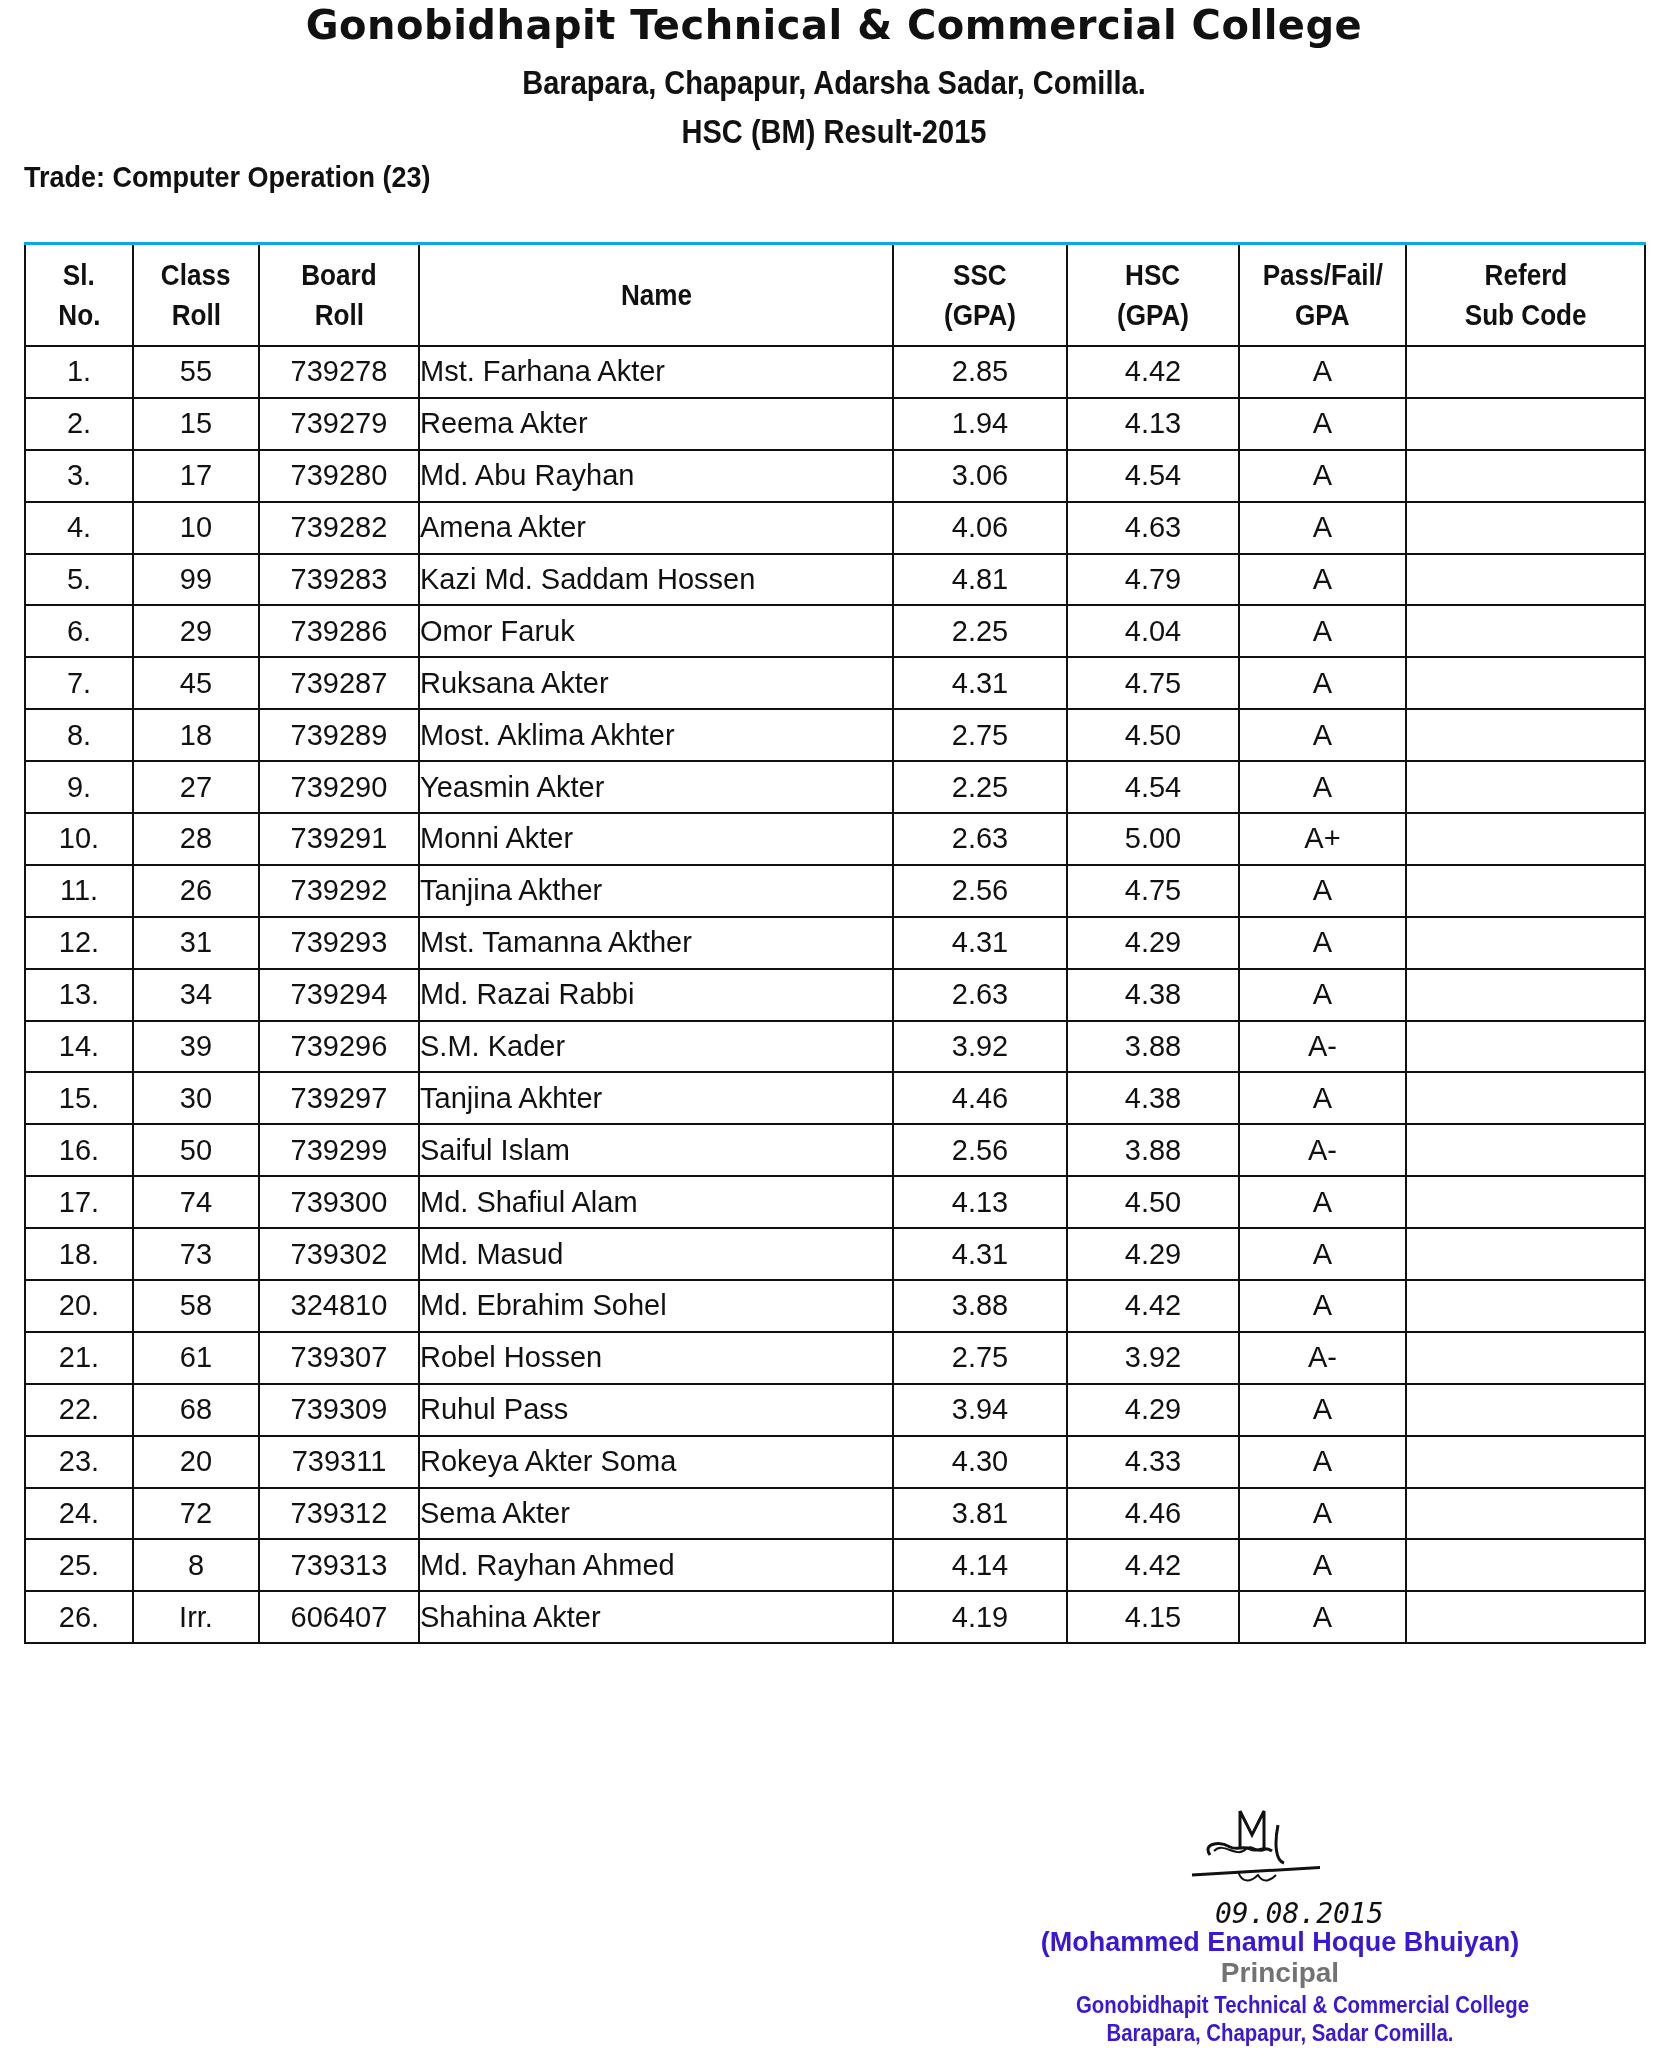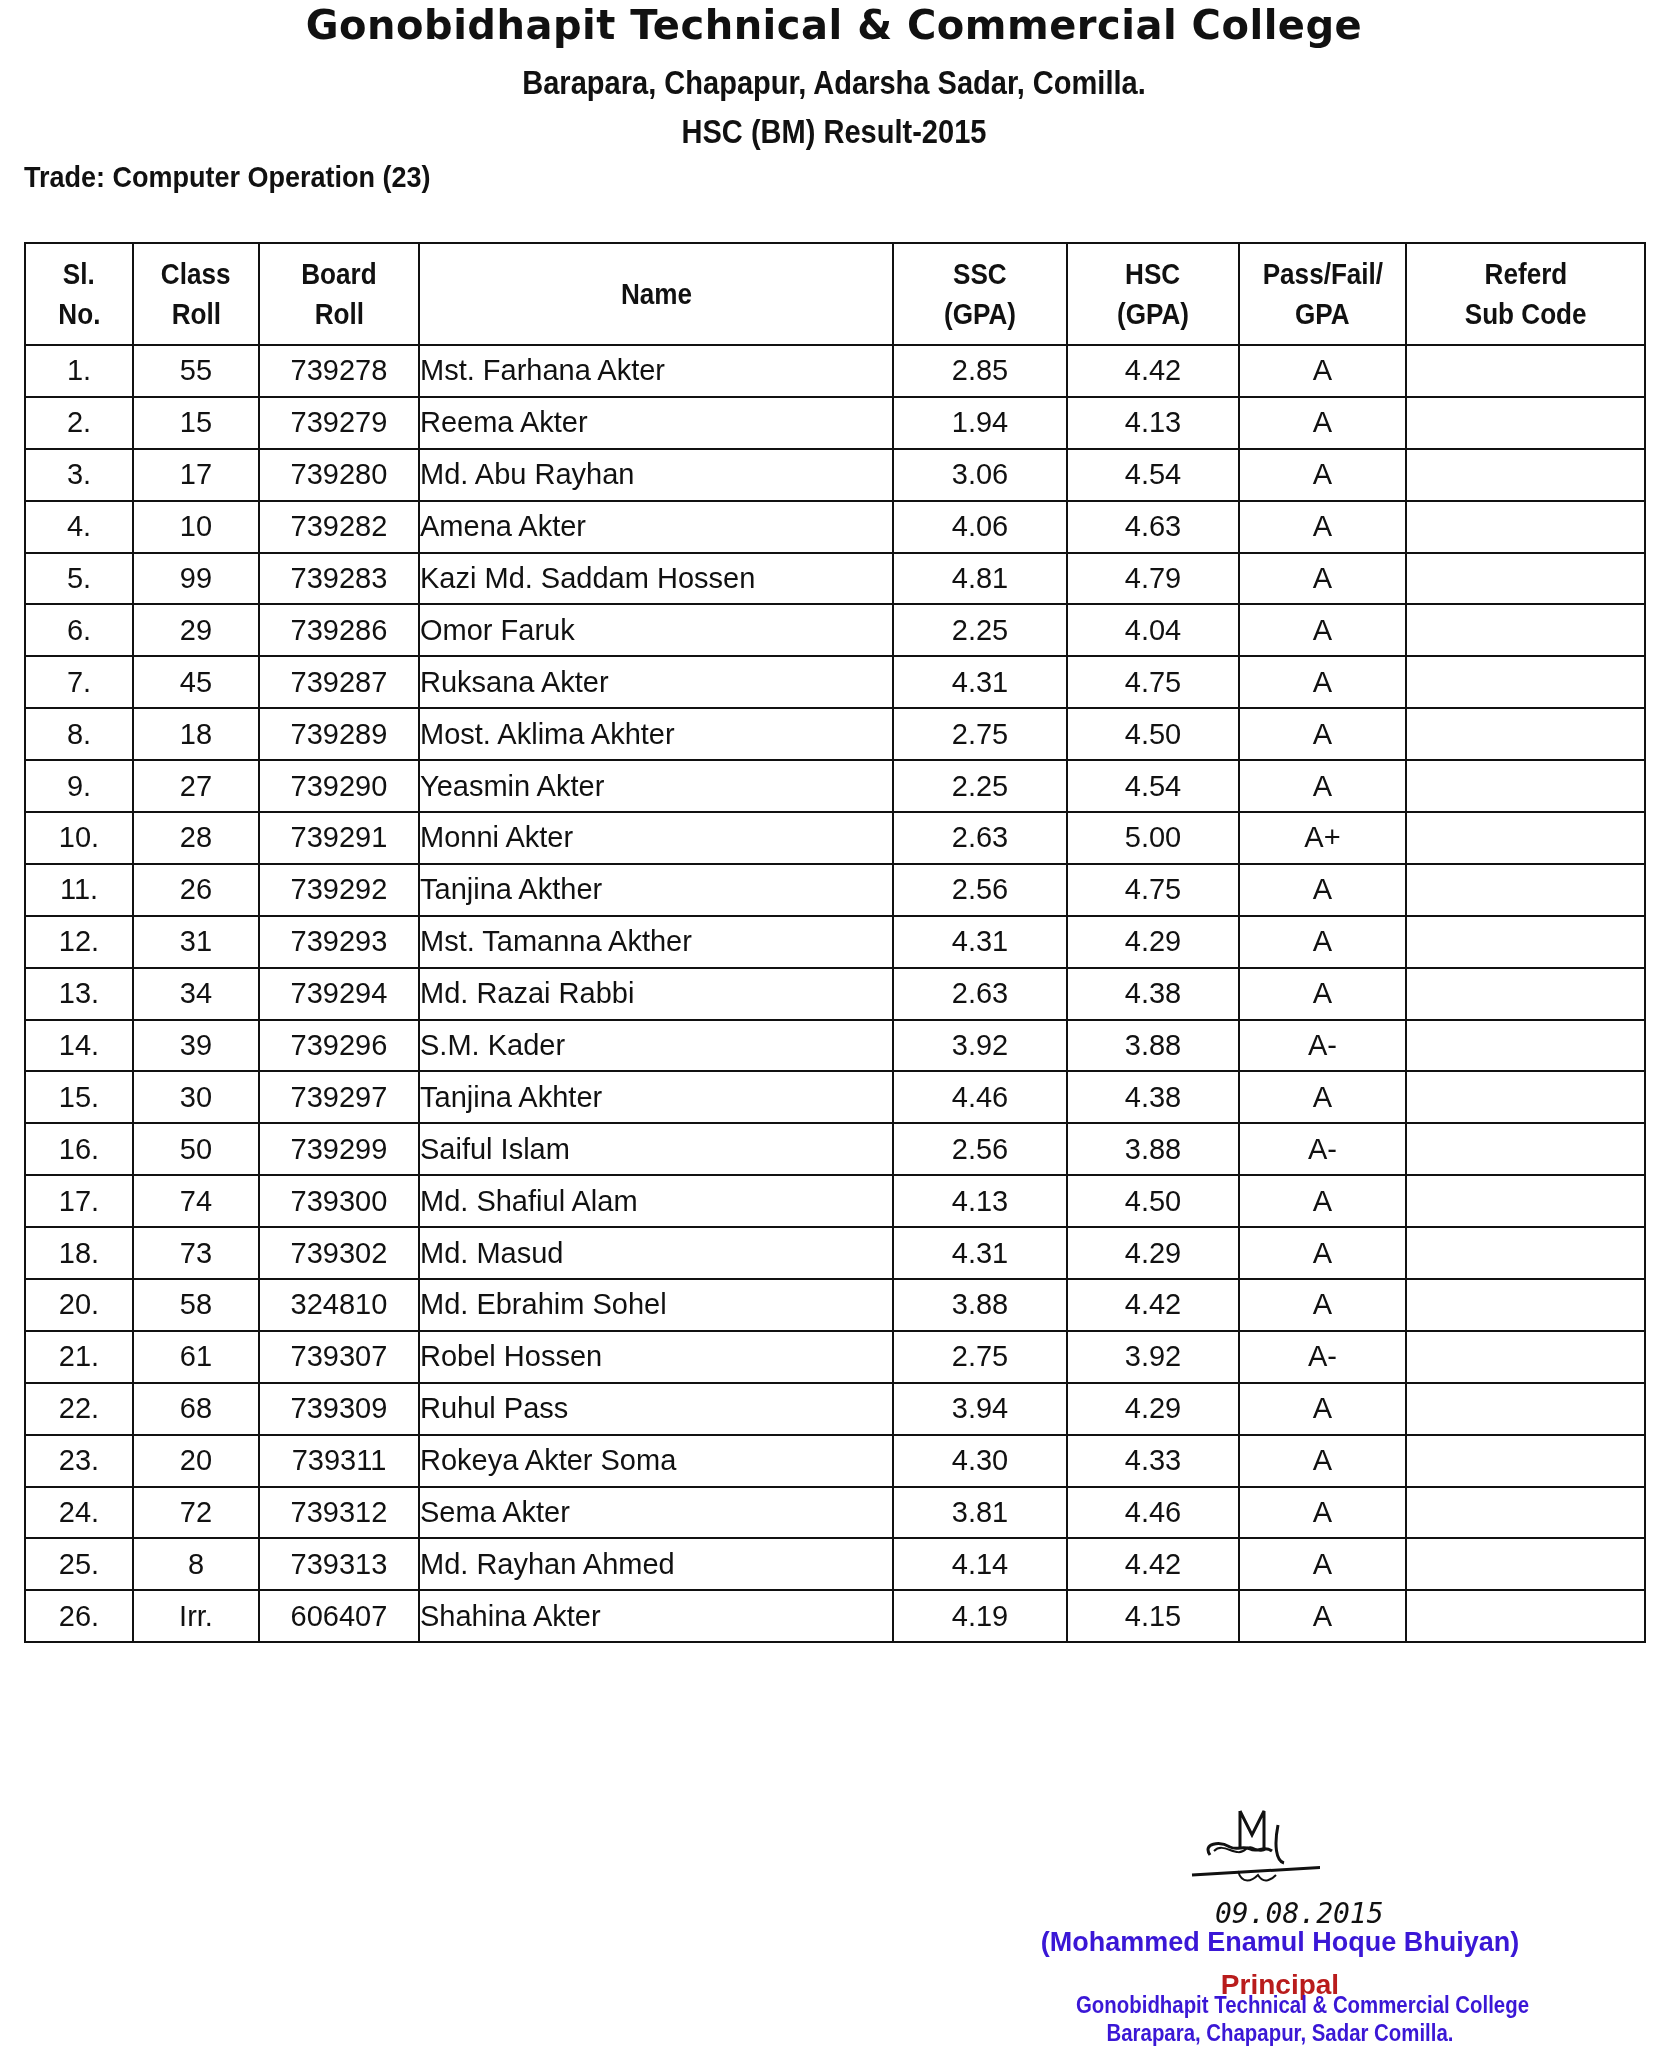--- a/index.html
+++ b/index.html
@@ -8,21 +8,21 @@
   .address { position: absolute; top: 64px; left: 0; width: 1668px; text-align: center; font-weight: bold; font-size: 33px; transform: scaleX(0.88); }
   .result-title { position: absolute; top: 113px; left: 0; width: 1668px; text-align: center; font-weight: bold; font-size: 33px; transform: scaleX(0.88); }
   .trade { position: absolute; top: 160px; left: 24px; font-weight: bold; font-size: 30px; transform: scaleX(0.9); transform-origin: left center; }
 
   table.results { position: absolute; top: 242px; left: 24px; width: 1620px; border-collapse: collapse; table-layout: fixed; }
   table.results th, table.results td { border: 2px solid #111; text-align: center; vertical-align: middle; padding: 0; }
   table.results th { height: 100px; font-weight: bold; font-size: 29px; line-height: 40px; }
   table.results td { height: 49.9px; font-size: 29px; }
   table.results td.name { text-align: left; }
   table.results th span, table.results td span { display: inline-block; }
-  table.results thead tr { border-top: 1px solid #0ea5e9; }
+  table.results thead tr { border-top: 3px solid #0ea5e9; }
   .hdr span { transform: scaleX(0.9); }
 
   .signature-block { position: absolute; left: 1040px; top: 1805px; width: 480px; height: 240px; }
   .signature-icon { position: absolute; left: 140px; top: 0; width: 140px; height: 100px; }
   .sign-date { position: absolute; left: 135px; top: 92px; font-family: "DejaVu Sans Mono", monospace; font-size: 28px; color: #111; font-style: italic; margin-left: 40px; }
   .stamp { position: absolute; color: #3a17d6; font-weight: bold; text-align: center; white-space: nowrap; }
   .stamp-name { left: 0; top: 122px; width: 480px; font-size: 27px; text-align: center; }
   .stamp-title { left: 0; top: 152px; width: 480px; font-size: 28px; }
   .stamp-college { left: 0; top: 186px; width: 480px; font-size: 24px; transform: scaleX(0.85); }
   .stamp-address { left: 0; top: 214px; width: 480px; font-size: 24px; transform: scaleX(0.85); }
@@ -315,16 +315,16 @@
 <div class="signature-block">
   <svg class="signature-icon" viewBox="0 0 140 100">
     <path d="M60 6 L60 44 M60 6 L72 30 L84 6 L84 44" stroke="#111" stroke-width="3" fill="none"></path>
     <path d="M30 50 C22 38 40 36 50 42 C58 46 62 40 70 44 C78 48 84 40 92 46 M98 20 C94 40 96 56 104 58" stroke="#111" stroke-width="3" fill="none"></path>
     <path d="M34 46 C44 36 56 54 66 44 C72 38 78 50 86 44" stroke="#111" stroke-width="2" fill="none"></path>
     <path d="M12 70 L148 62" stroke="#111" stroke-width="3" fill="none"></path>
     <path d="M58 66 C62 80 72 76 78 70 C84 80 92 74 96 70" stroke="#111" stroke-width="2" fill="none"></path>
   </svg>
   <div class="sign-date">09.08.2015</div>
   <div class="stamp stamp-name" style="color: rgb(58, 23, 214);">(Mohammed Enamul Hoque Bhuiyan)</div>
-  <div class="stamp stamp-title" style="color: #b91c1c; margin-top: 12px;">Principal</div>
+  <div class="stamp stamp-title" style="color: #737373;">Principal</div>
   <div class="stamp stamp-college" style="color: rgb(58, 23, 214);">Gonobidhapit Technical &amp; Commercial College</div>
   <div class="stamp stamp-address" style="color: rgb(58, 23, 214);">Barapara, Chapapur, Sadar Comilla.</div>
 </div>
 
 </body></html>

